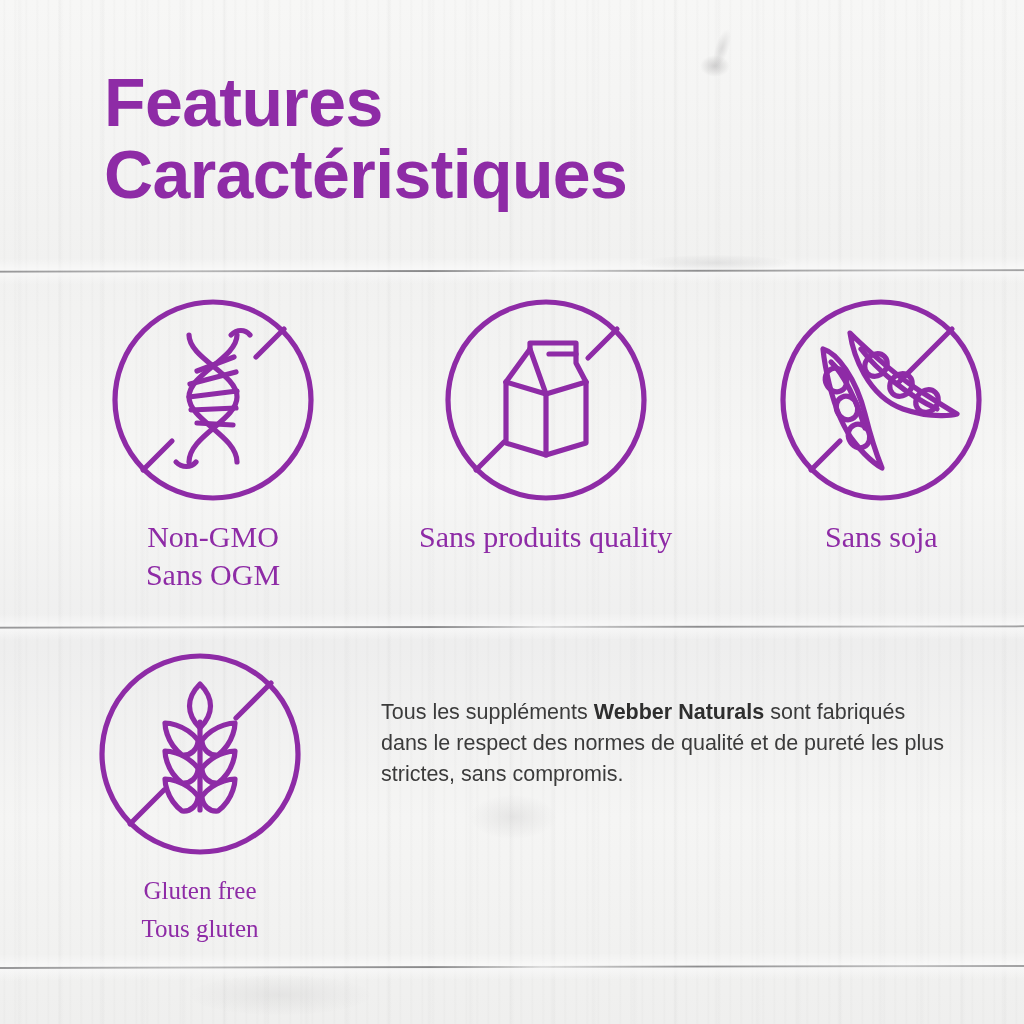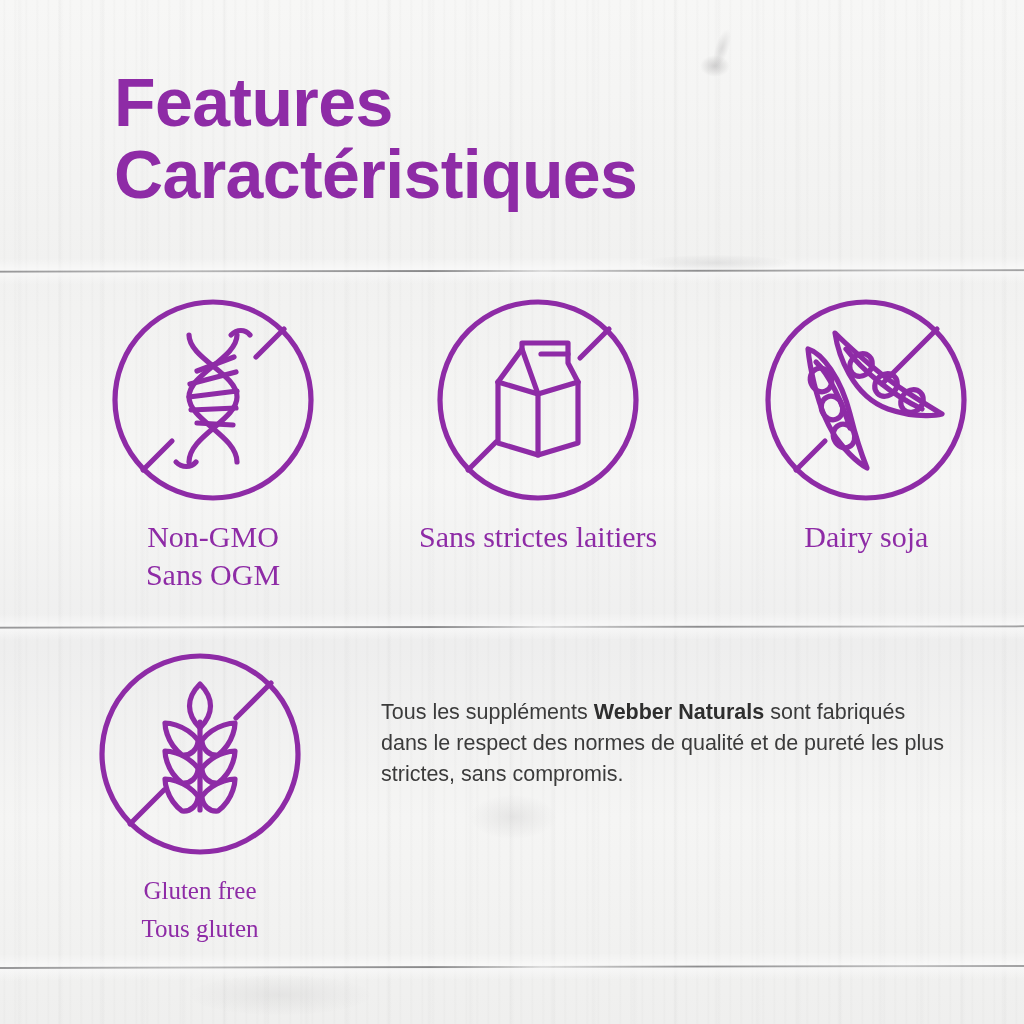--- a/index.html
+++ b/index.html
@@ -76,21 +76,21 @@
   #seam-1 { top: 270px; transform: rotate(-0.08deg); }
   #seam-2 { top: 626px; transform: rotate(-0.07deg); }
   #seam-3 { top: 966px; transform: rotate(-0.12deg); }
 
   
   .blemish { position: absolute; pointer-events: none; border-radius: 50%; }
 
   
   .title-block {
     position: absolute;
-    left: 114px;
+    left: 104px;
     top: 66px;
     color: #8e2ba6;
   }
   .title-line {
     font-weight: bold;
     font-size: 68px;
     line-height: 72px;
     letter-spacing: -0.6px;
     white-space: nowrap;
   }
@@ -214,21 +214,21 @@
           <path d="M64 86 L64 147 L104 159 L144 147 L144 86"></path>
           <path d="M64 86 L104 98 L144 86"></path>
           <line x1="104" y1="98" x2="104" y2="159"></line>
 
           <path d="M64 86 L88 53 L88 47 L134 47 L134 67 L144 86"></path>
           <path d="M88 53 L104 98"></path>
           <line x1="107" y1="58" x2="134" y2="58"></line>
         </svg>
       </div>
       <div class="labels">
-        <div>Sans strictes laitiers</div>
+        <div>Sans produits quality</div>
       </div>
     </div>
 
     <div class="feature" style="margin-left:105px;">
       <div class="icon-wrap">
         <svg viewBox="0 0 208 208" fill="none" stroke="#8e2ba6" stroke-width="5.2" stroke-linecap="round" stroke-linejoin="round">
           <circle cx="104" cy="104" r="98"></circle>
           <line x1="34" y1="174" x2="63" y2="145"></line>
           <line x1="120" y1="88" x2="175" y2="33"></line>
 
@@ -241,21 +241,21 @@
 
           <path d="M73 37 C73 37, 110 74, 143 95 C168 111, 180 118, 180 118
                    C180 118, 158 124, 126 113 C90 100, 76 58, 73 37 Z"></path>
           <path d="M84 53 C100 74, 130 99, 160 113"></path>
           <ellipse cx="99" cy="69" rx="10.5" ry="12" transform="rotate(44 99 69)"></ellipse>
           <ellipse cx="124" cy="89" rx="10.5" ry="12" transform="rotate(44 124 89)"></ellipse>
           <ellipse cx="150" cy="105" rx="10.5" ry="12" transform="rotate(44 150 105)"></ellipse>
         </svg>
       </div>
       <div class="labels">
-        <div>Dairy soja</div>
+        <div>Sans soja</div>
       </div>
     </div>
   </div>
 
   <div class="feature" id="gluten-feature">
     <div class="icon-wrap">
       <svg viewBox="0 0 208 208" fill="none" stroke="#8e2ba6" stroke-width="5.2" stroke-linecap="round" stroke-linejoin="round">
         <circle cx="104" cy="104" r="98"></circle>
         <line x1="34" y1="174" x2="68" y2="140"></line>
         <line x1="140" y1="68" x2="175" y2="33"></line>

